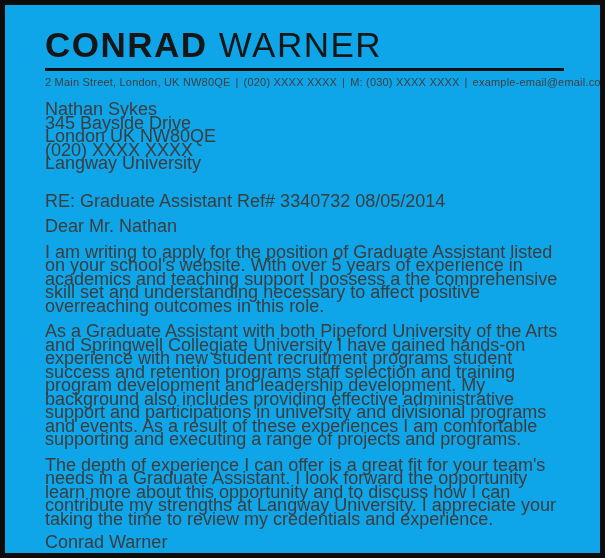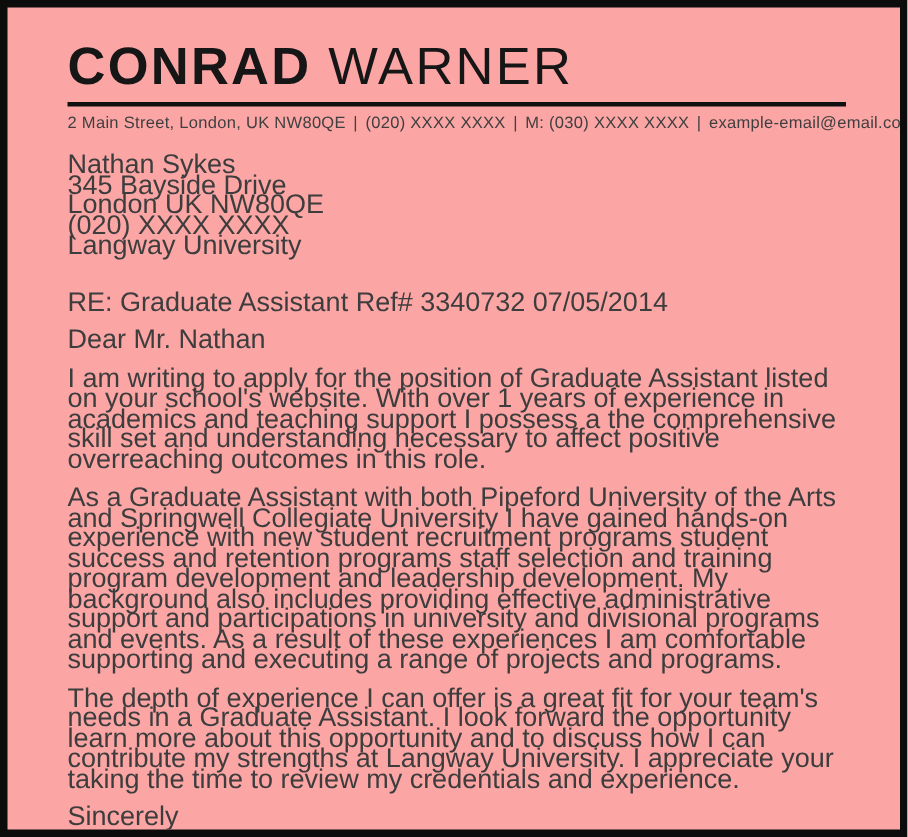--- a/index.html
+++ b/index.html
@@ -5,21 +5,21 @@
   html, body {
     margin: 0;
     padding: 0;
     background: #ffffff;
   }
   .page {
     position: relative;
     width: 605px;
     height: 558px;
     box-sizing: border-box;
-    background: #fca5a5;
+    background: #0ea5e9;
     border: 5px solid #0c0c0c;
     padding: 22px 36px 0 40px;
     overflow: hidden;
     font-family: "Liberation Sans", "DejaVu Sans", sans-serif;
     color: #3d3d3d;
   }
   .letterhead h1 {
     margin: 0;
     padding: 0 0 6px 0;
     font-size: 35px;
@@ -91,27 +91,26 @@
   </header>
 
   <section class="recipient body-text">
     <div>Nathan Sykes</div>
     <div>345 Bayside Drive</div>
     <div>London UK NW80QE</div>
     <div>(020) XXXX XXXX</div>
     <div>Langway University</div>
   </section>
 
-  <div class="subject body-text">RE: Graduate Assistant Ref# 3340732 07/05/2014</div>
+  <div class="subject body-text">RE: Graduate Assistant Ref# 3340732 08/05/2014</div>
 
   <div class="salutation body-text">Dear Mr. Nathan</div>
 
-  <p class="body-para body-text">I am writing to apply for the position of Graduate Assistant listed on your school's website. With over 1 years of experience in academics and teaching support I possess a the comprehensive skill set and understanding necessary to affect positive overreaching outcomes in this role.</p>
+  <p class="body-para body-text">I am writing to apply for the position of Graduate Assistant listed on your school's website. With over 5 years of experience in academics and teaching support I possess a the comprehensive skill set and understanding necessary to affect positive overreaching outcomes in this role.</p>
 
   <p class="body-para body-text">As a Graduate Assistant with both Pipeford University of the Arts and Springwell Collegiate University I have gained hands-on experience with new student recruitment programs student success and retention programs staff selection and training program development and leadership development. My background also includes providing effective administrative support and participations in university and divisional programs and events. As a result of these experiences I am comfortable supporting and executing a range of projects and programs.</p>
 
   <p class="body-para body-text gap-large">The depth of experience I can offer is a great fit for your team's needs in a Graduate Assistant. I look forward the opportunity learn more about this opportunity and to discuss how I can contribute my strengths at Langway University. I appreciate your taking the time to review my credentials and experience.</p>
 
-  <div class="closing body-text">Sincerely</div>
 
   <div class="signature body-text">Conrad Warner</div>
 
 </div>
 
 </body></html>

